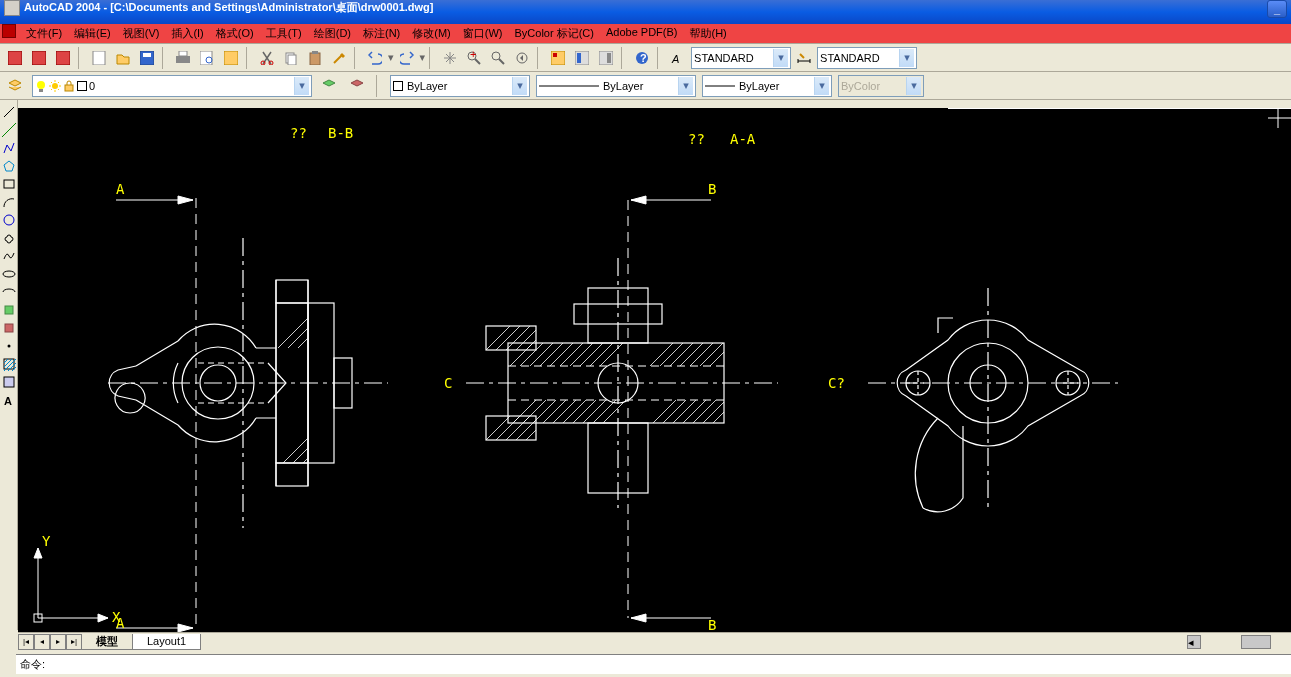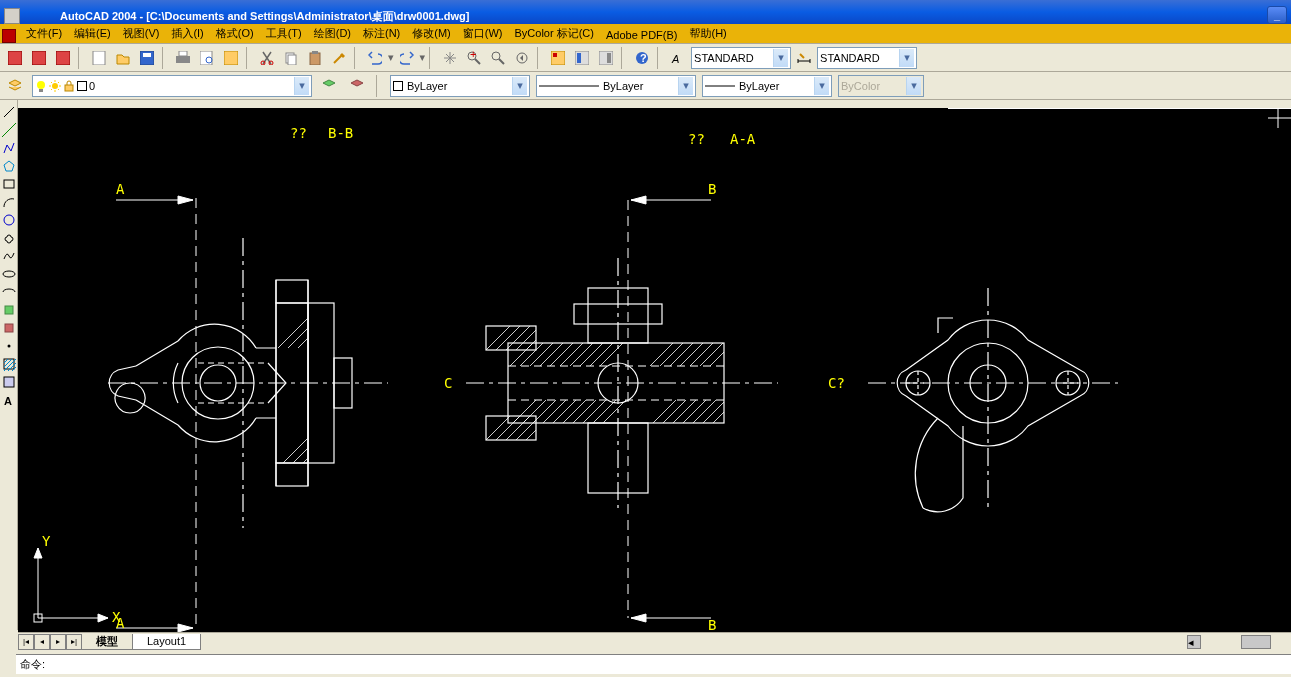--- a/index.html
+++ b/index.html
@@ -1,23 +1,23 @@
 <!DOCTYPE html>
 <html><head>
 <meta charset="utf-8">
 <style>
 * { margin: 0; padding: 0; box-sizing: border-box; font-family: "Microsoft Sans Serif", sans-serif; font-size: 11px; }
 body { width: 1291px; height: 677px; background: #ece9d8; overflow: hidden; }
 
-.titlebar { height: 24px; background: linear-gradient(to bottom, #3a6ed5 0%, #0a5ce3 50%, #0a47c6 100%); display: flex; align-items: flex-end; padding: 0 4px; color: #fff; font-weight: bold; font-size: 12px; gap: 36px; }
+.titlebar { height: 24px; background: linear-gradient(to bottom, #3a6ed5 0%, #0a5ce3 50%, #0a47c6 100%); display: flex; align-items: flex-start; padding: 0 4px; color: #fff; font-weight: bold; font-size: 12px; }
 .titlebar .icon { width: 16px; height: 16px; margin-right: 4px; background: #d4d0c8; border: 1px solid #888; }
 .titlebar .spacer { flex: 1; }
 .titlebar .wbtn { width: 20px; height: 18px; background: linear-gradient(#5a8cf7,#2a5ec8); border: 1px solid #1a4aa8; border-radius: 3px; margin-left: 2px; display: flex; align-items: center; justify-content: center; color: #fff; }
 
-.menubar { height: 20px; background: #eab308; display: flex; align-items: flex-end; padding: 0 2px; border-bottom: 1px solid #aca899; }
+.menubar { height: 20px; background: #ef4444; display: flex; align-items: flex-start; padding: 0 2px; border-bottom: 1px solid #aca899; }
 .menubar .mlogo { width: 14px; height: 14px; margin-right: 4px; background: #b00; border: 1px solid #700; }
 .menubar .mitem { padding: 2px 6px; cursor: default; }
 
 .toolrow { height: 28px; background: #ece9d8; display: flex; align-items: center; padding: 0 4px; border-bottom: 1px solid #aca899; gap: 2px; }
 .tbtn { width: 22px; height: 22px; display: flex; align-items: center; justify-content: center; border: 1px solid transparent; cursor: default; }
 .tsep { width: 6px; height: 22px; border-left: 1px solid #aca899; margin: 0 2px; }
 .tdrop { height: 20px; border: 1px solid #7e9db9; background: #fff; display: flex; align-items: center; padding: 10px 2px; }
 .tdrop .darrow { width: 15px; height: 18px; background: linear-gradient(#dbeaf9,#c1dbf7); border-left: 1px solid #b8d4f0; display: flex; align-items: center; justify-content: center; margin-left: auto; color: #4a6a9e; }
 .tdrop.disabled { background: #ece9d8; color: #aca899; }
 

